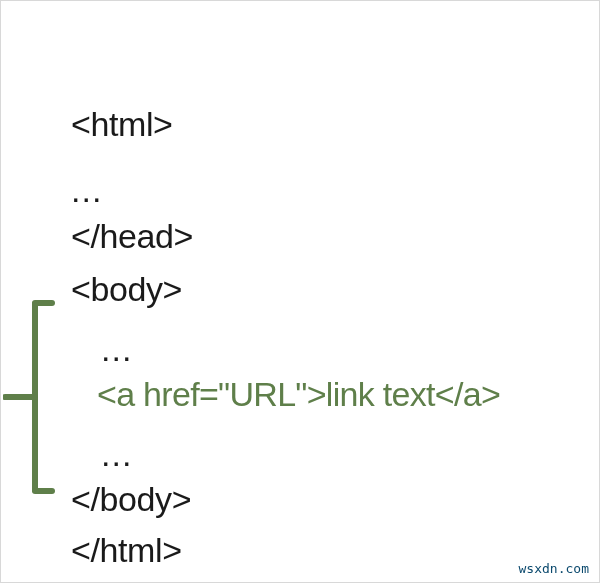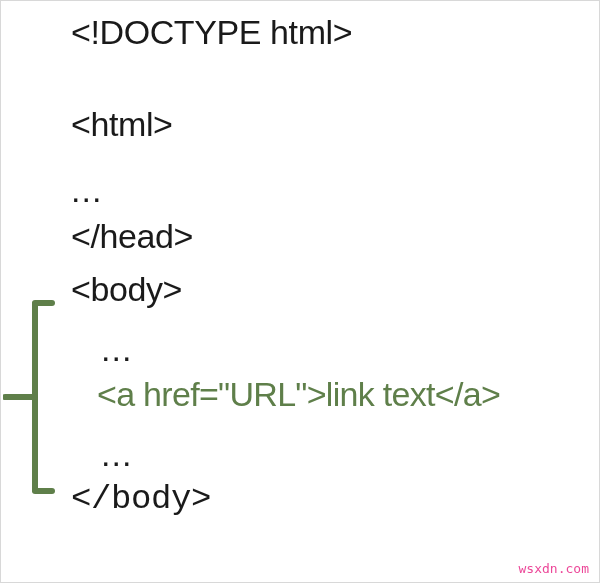--- a/index.html
+++ b/index.html
@@ -58,21 +58,21 @@
   
   .ln-doctype  { top: 14px;  }
   .ln-html     { top: 65px; margin-top: 41px;  }
   .ln-head     { top: 116px; }
   .ln-dots1    { top: 172px; }
   .ln-headend  { top: 218px; }
   .ln-body     { top: 271px; }
   .ln-dots2    { top: 331px; }
   .ln-anchor   { top: 376px; }
   .ln-dots3    { top: 436px; }
-  .ln-bodyend  { top: 481px; font-family: Liberation Mono, monospace; }
+  .ln-bodyend  { top: 481px; }
   .ln-htmlend  { top: 532px; }
 
   
   .brace {
     position: absolute;
     left: 2px;
     top: 297px;
     width: 56px;
     height: 198px;
   }
@@ -82,51 +82,51 @@
     height: 198px;
   }
 
   
   .watermark {
     position: absolute;
     right: 10px;
     bottom: 6px;
     font-family: "DejaVu Sans Mono", "Liberation Mono", monospace;
     font-size: 13px;
-    color: #ec4899;
+    color: #0c4a6e;
     letter-spacing: 0px;
     white-space: pre;
   }
 </style>
 </head>
 <body>
 
 <div class="screenshot">
 
   <div class="code-block">
 
-    <div class="code-line ln-doctype">&lt;!DOCTYPE html&gt;</div>
 
     <div class="code-line ln-html">&lt;html&gt;</div>
 
 
     <div class="code-line ellipsis ln-dots1">...</div>
 
     <div class="code-line ln-headend">&lt;/head&gt;</div>
 
     <div class="code-line ln-body">&lt;body&gt;</div>
 
     <div class="code-line indent ellipsis ln-dots2">...</div>
 
     <div class="code-line highlight ln-anchor">&lt;a href="URL"&gt;link text&lt;/a&gt;</div>
 
     <div class="code-line indent ellipsis ln-dots3">...</div>
 
     <div class="code-line ln-bodyend">&lt;/body&gt;</div>
 
+    <div class="code-line ln-htmlend">&lt;/html&gt;</div>
 
   </div>
 
   <div class="brace">
     <svg viewBox="0 0 56 198" xmlns="http://www.w3.org/2000/svg">
 
       <line x1="32" y1="6" x2="32" y2="192" stroke="#5f7f4a" stroke-width="6" stroke-linecap="round"></line>
 
       <line x1="32" y1="5" x2="49" y2="5" stroke="#5f7f4a" stroke-width="6" stroke-linecap="round"></line>
 

